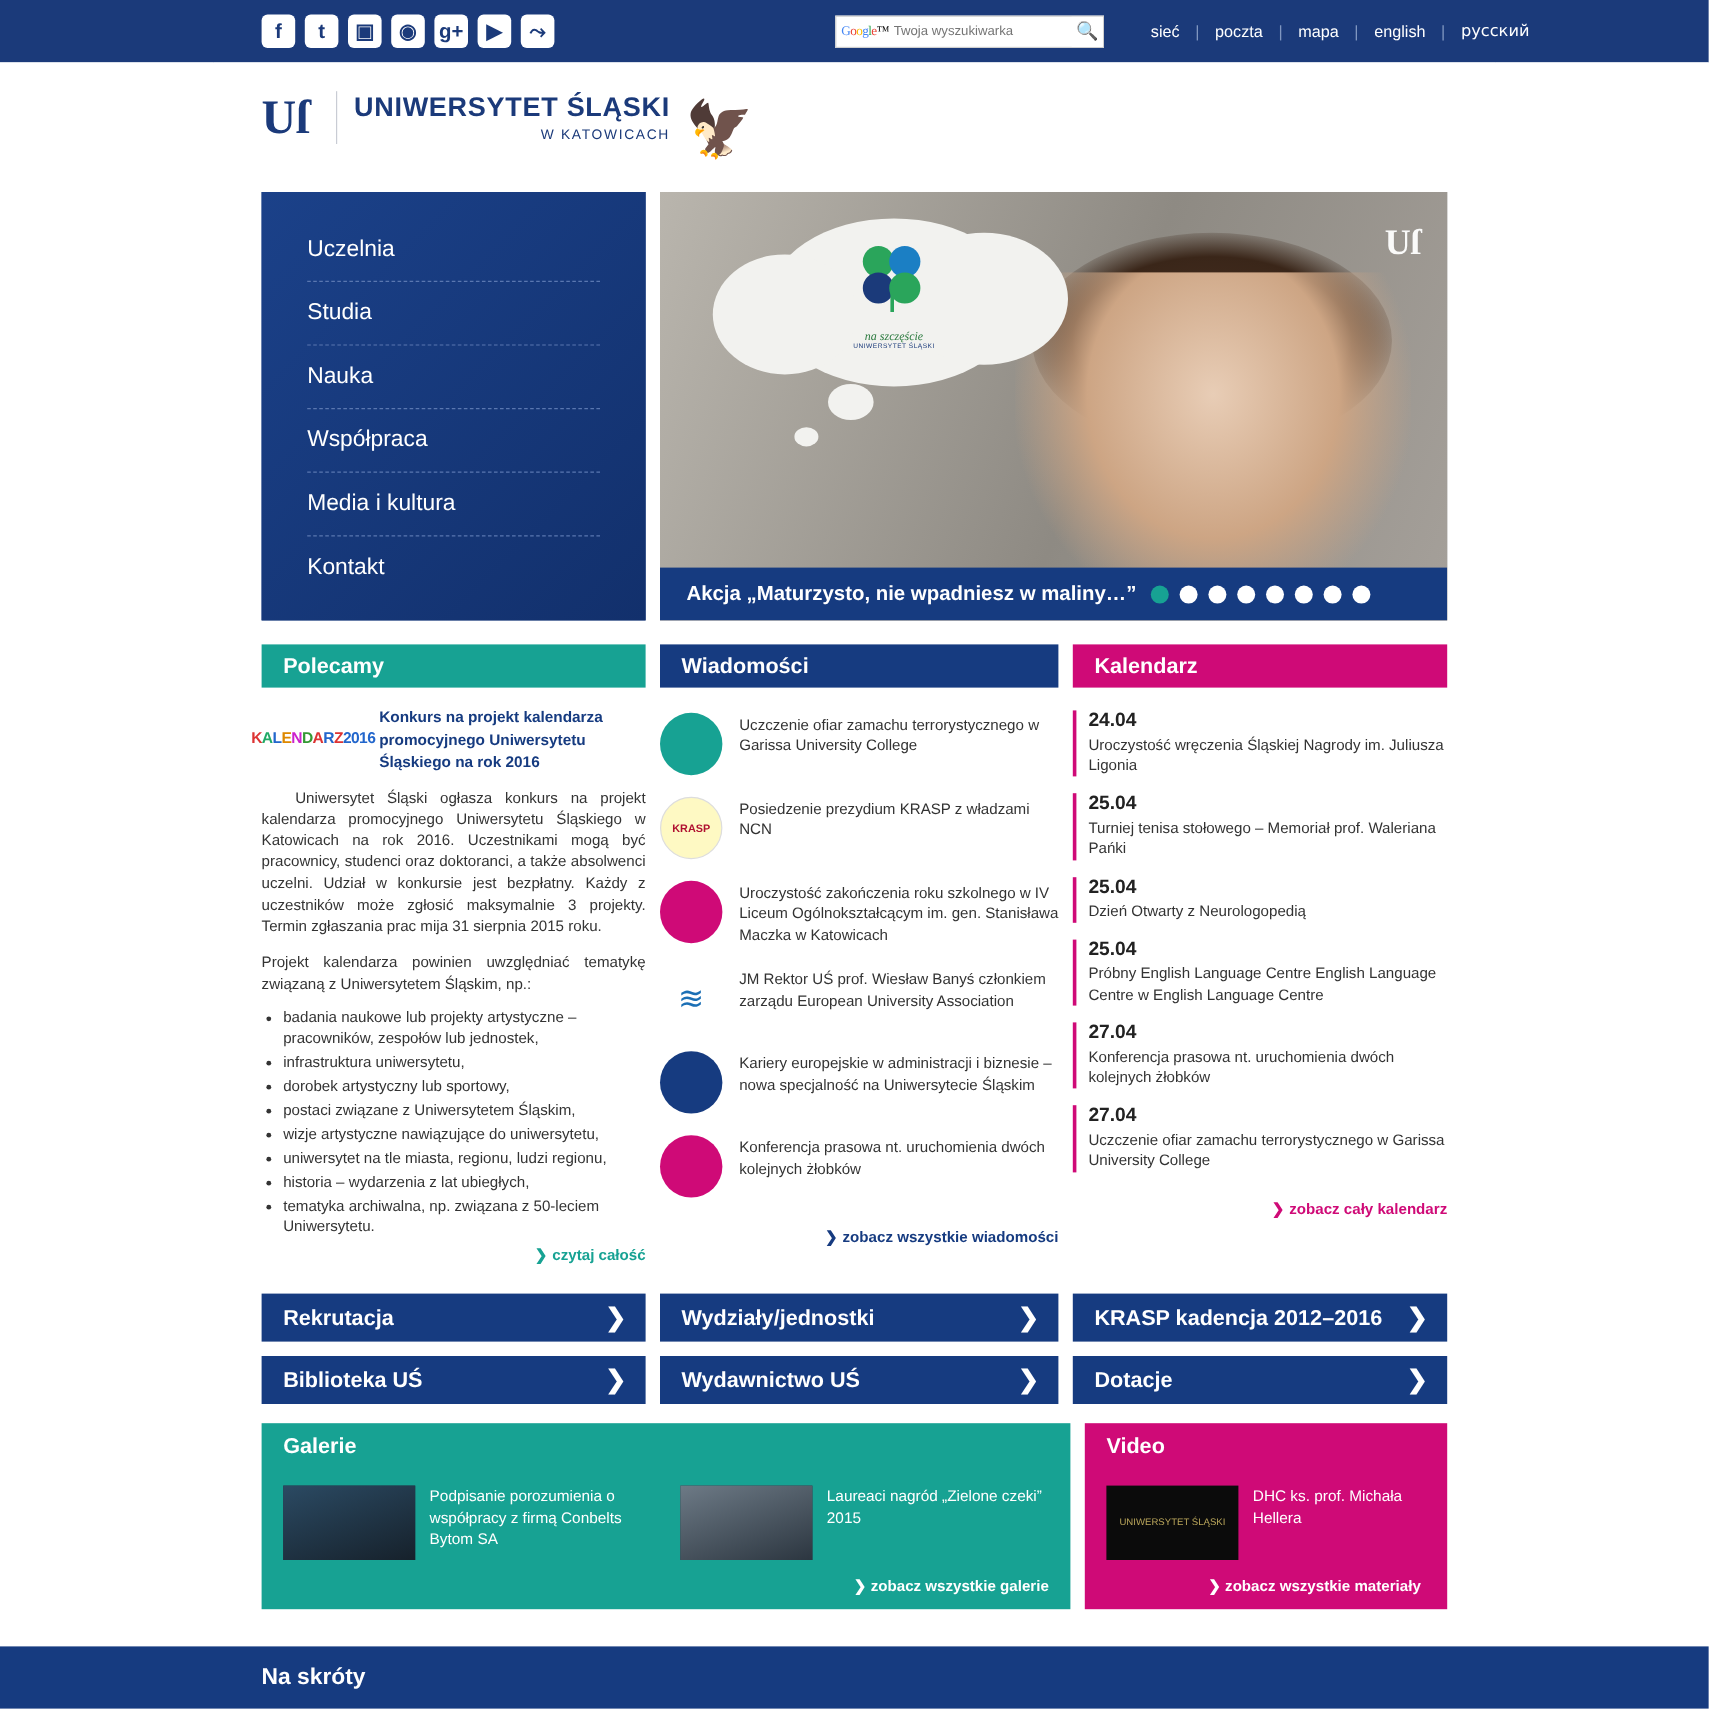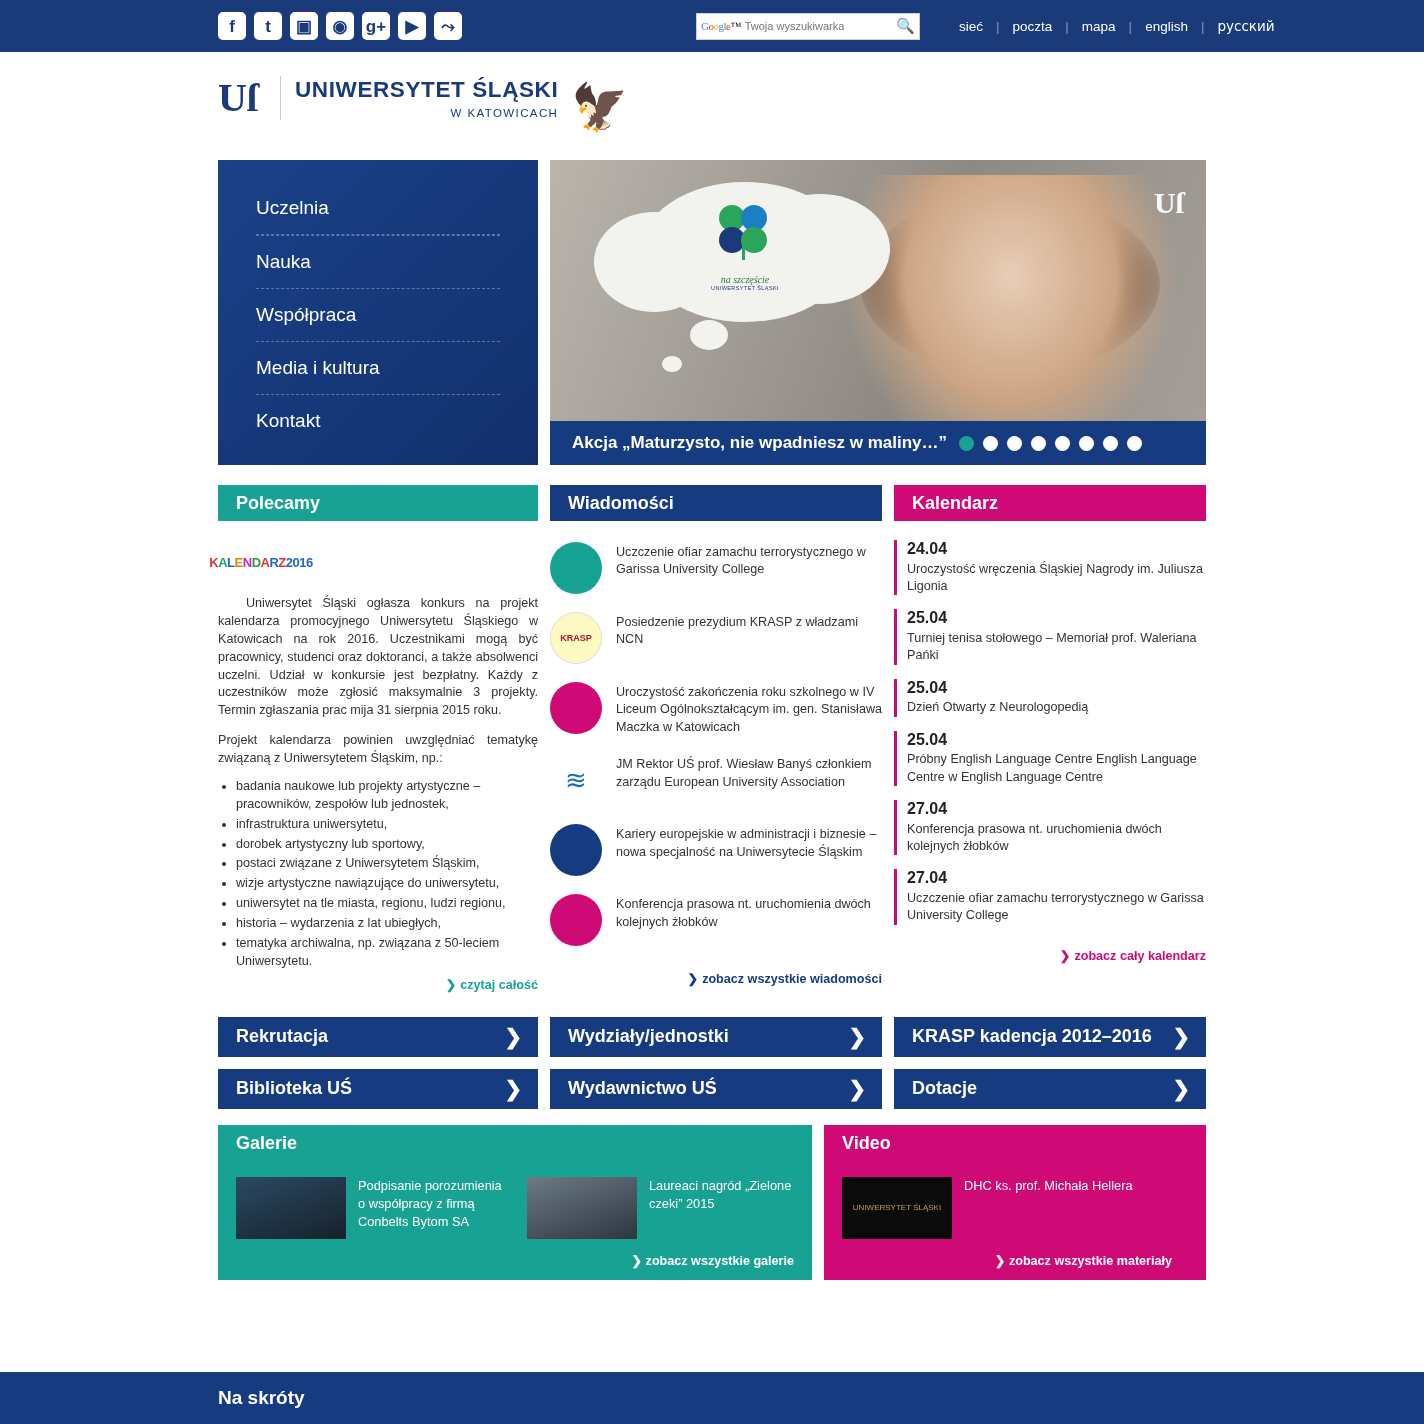--- a/index.html
+++ b/index.html
@@ -241,21 +241,21 @@
     padding: 0 16px 0 18px; color: #fff; font-size: 18px; font-weight: bold;
     background: #163b80; cursor: pointer;
   }
   .bigbtn .arrow { font-size: 21px; font-weight: bold; }
 
   
   .bottom {
     margin: 16px 40px 0 40px; display: flex; gap: 12px; align-items: stretch;
   }
   .gal { flex: 1; background: #17a293; padding: 0 0 12px 0; }
-  .vid { width: 382px; background: #cf0a77; padding: 0 16px 12px 0; }
+  .vid { width: 302px; background: #cf0a77; padding: 0 4px 12px 0; }
   .box-head {
     height: 38px; display: flex; align-items: center; padding: 0 18px;
     color: #fff; font-size: 18px; font-weight: bold;
   }
   .gal-items { display: flex; gap: 24px; padding: 14px 18px 0 18px; }
   .gal-item { display: flex; gap: 12px; width: 50%; }
   .thumb {
     width: 110px; height: 62px; flex: none; background: #20313f;
     background-image: linear-gradient(160deg, #2b4a63 0%, #16212b 100%);
   }
@@ -334,20 +334,21 @@
         <div class="l2">W KATOWICACH</div>
       </div>
     </div>
     <div class="eagle">🦅</div>
   </div>
 
   <div class="hero-row">
     <nav class="mainnav">
       <div class="nav-item">Uczelnia</div>
       <div class="nav-sep"></div>
+      <div class="nav-item">Studia</div>
       <div class="nav-sep"></div>
       <div class="nav-item">Nauka</div>
       <div class="nav-sep"></div>
       <div class="nav-item">Współpraca</div>
       <div class="nav-sep"></div>
       <div class="nav-item">Media i kultura</div>
       <div class="nav-sep"></div>
       <div class="nav-item">Kontakt</div>
     </nav>
 
@@ -396,20 +397,21 @@
               <span>A</span>
               <span>L</span>
               <span>E</span>
               <span>N</span>
               <span>D</span>
               <span>A</span>
               <span>R</span>
               <span style="color:#d33">Z</span>
               <span style="color:#26c">2016</span>
           </div>
+          <div class="pol-title">Konkurs na projekt kalendarza promocyjnego Uniwersytetu Śląskiego na rok 2016</div>
         </div>
         <p class="pol-p indent">Uniwersytet Śląski ogłasza konkurs na projekt kalendarza promocyjnego Uniwersytetu Śląskiego w Katowicach na rok 2016. Uczestnikami mogą być pracownicy, studenci oraz doktoranci, a także absolwenci uczelni. Udział w konkursie jest bezpłatny. Każdy z uczestników może zgłosić maksymalnie 3 projekty. Termin zgłaszania prac mija 31 sierpnia 2015 roku.</p>
         <p class="pol-p">Projekt kalendarza powinien uwzględniać tematykę związaną z Uniwersytetem Śląskim, np.:</p>
         <ul class="pol-list">
           <li>badania naukowe lub projekty artystyczne – pracowników, zespołów lub jednostek,</li>
           <li>infrastruktura uniwersytetu,</li>
           <li>dorobek artystyczny lub sportowy,</li>
           <li>postaci związane z Uniwersytetem Śląskim,</li>
           <li>wizje artystyczne nawiązujące do uniwersytetu,</li>
           <li>uniwersytet na tle miasta, regionu, ludzi regionu,</li>

